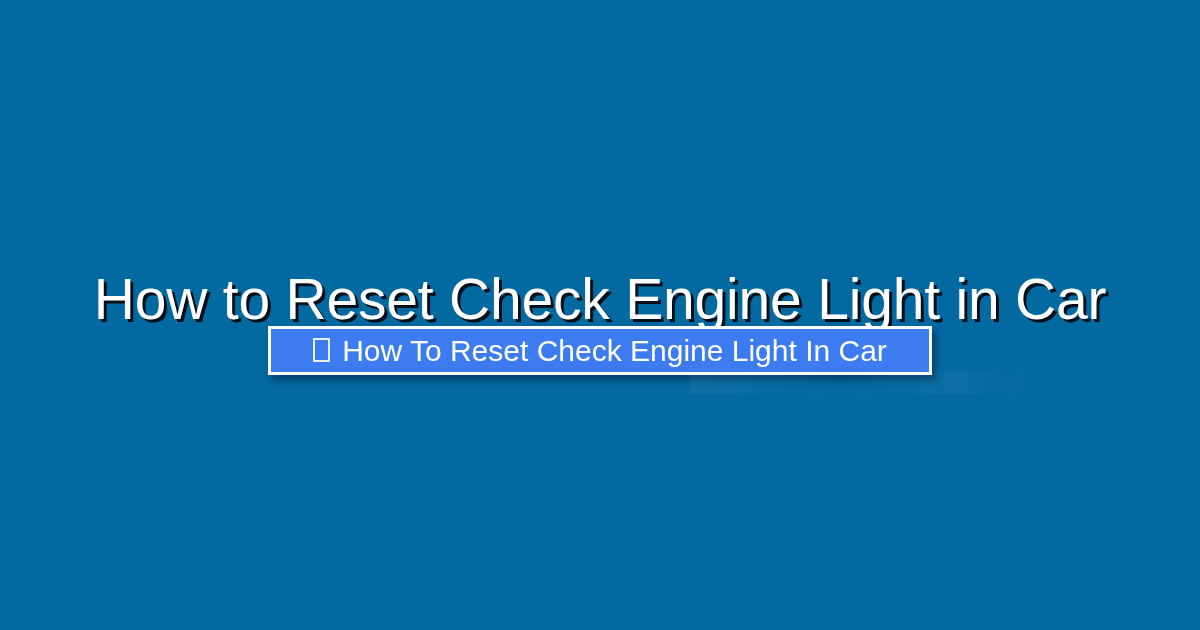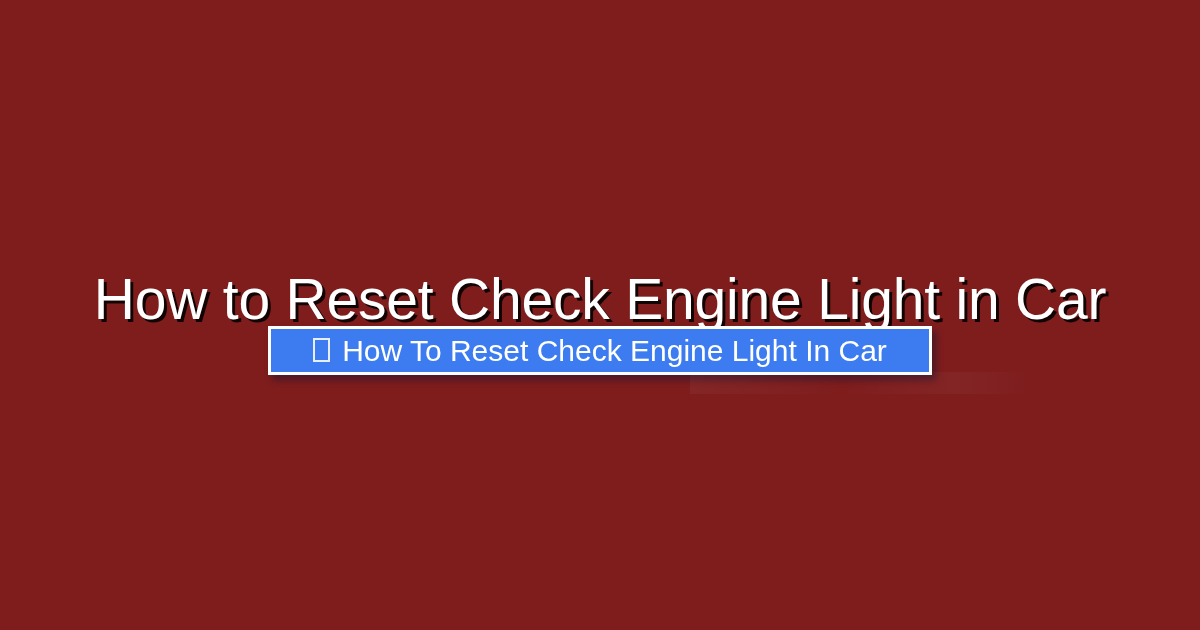--- a/index.html
+++ b/index.html
@@ -12,21 +12,21 @@
     height: 630px;
     overflow: hidden;
     font-family: "Liberation Sans", sans-serif;
     background: #1f3a8a;
   }
 
   .card {
     position: relative;
     width: 1200px;
     height: 630px;
-    background: #7f1d1d;
+    background: #0369a1;
     display: flex;
     flex-direction: column;
     align-items: center;
     justify-content: flex-start;
     box-sizing: border-box;
   }
 
   .headline {
     position: absolute;
     left: 0;

